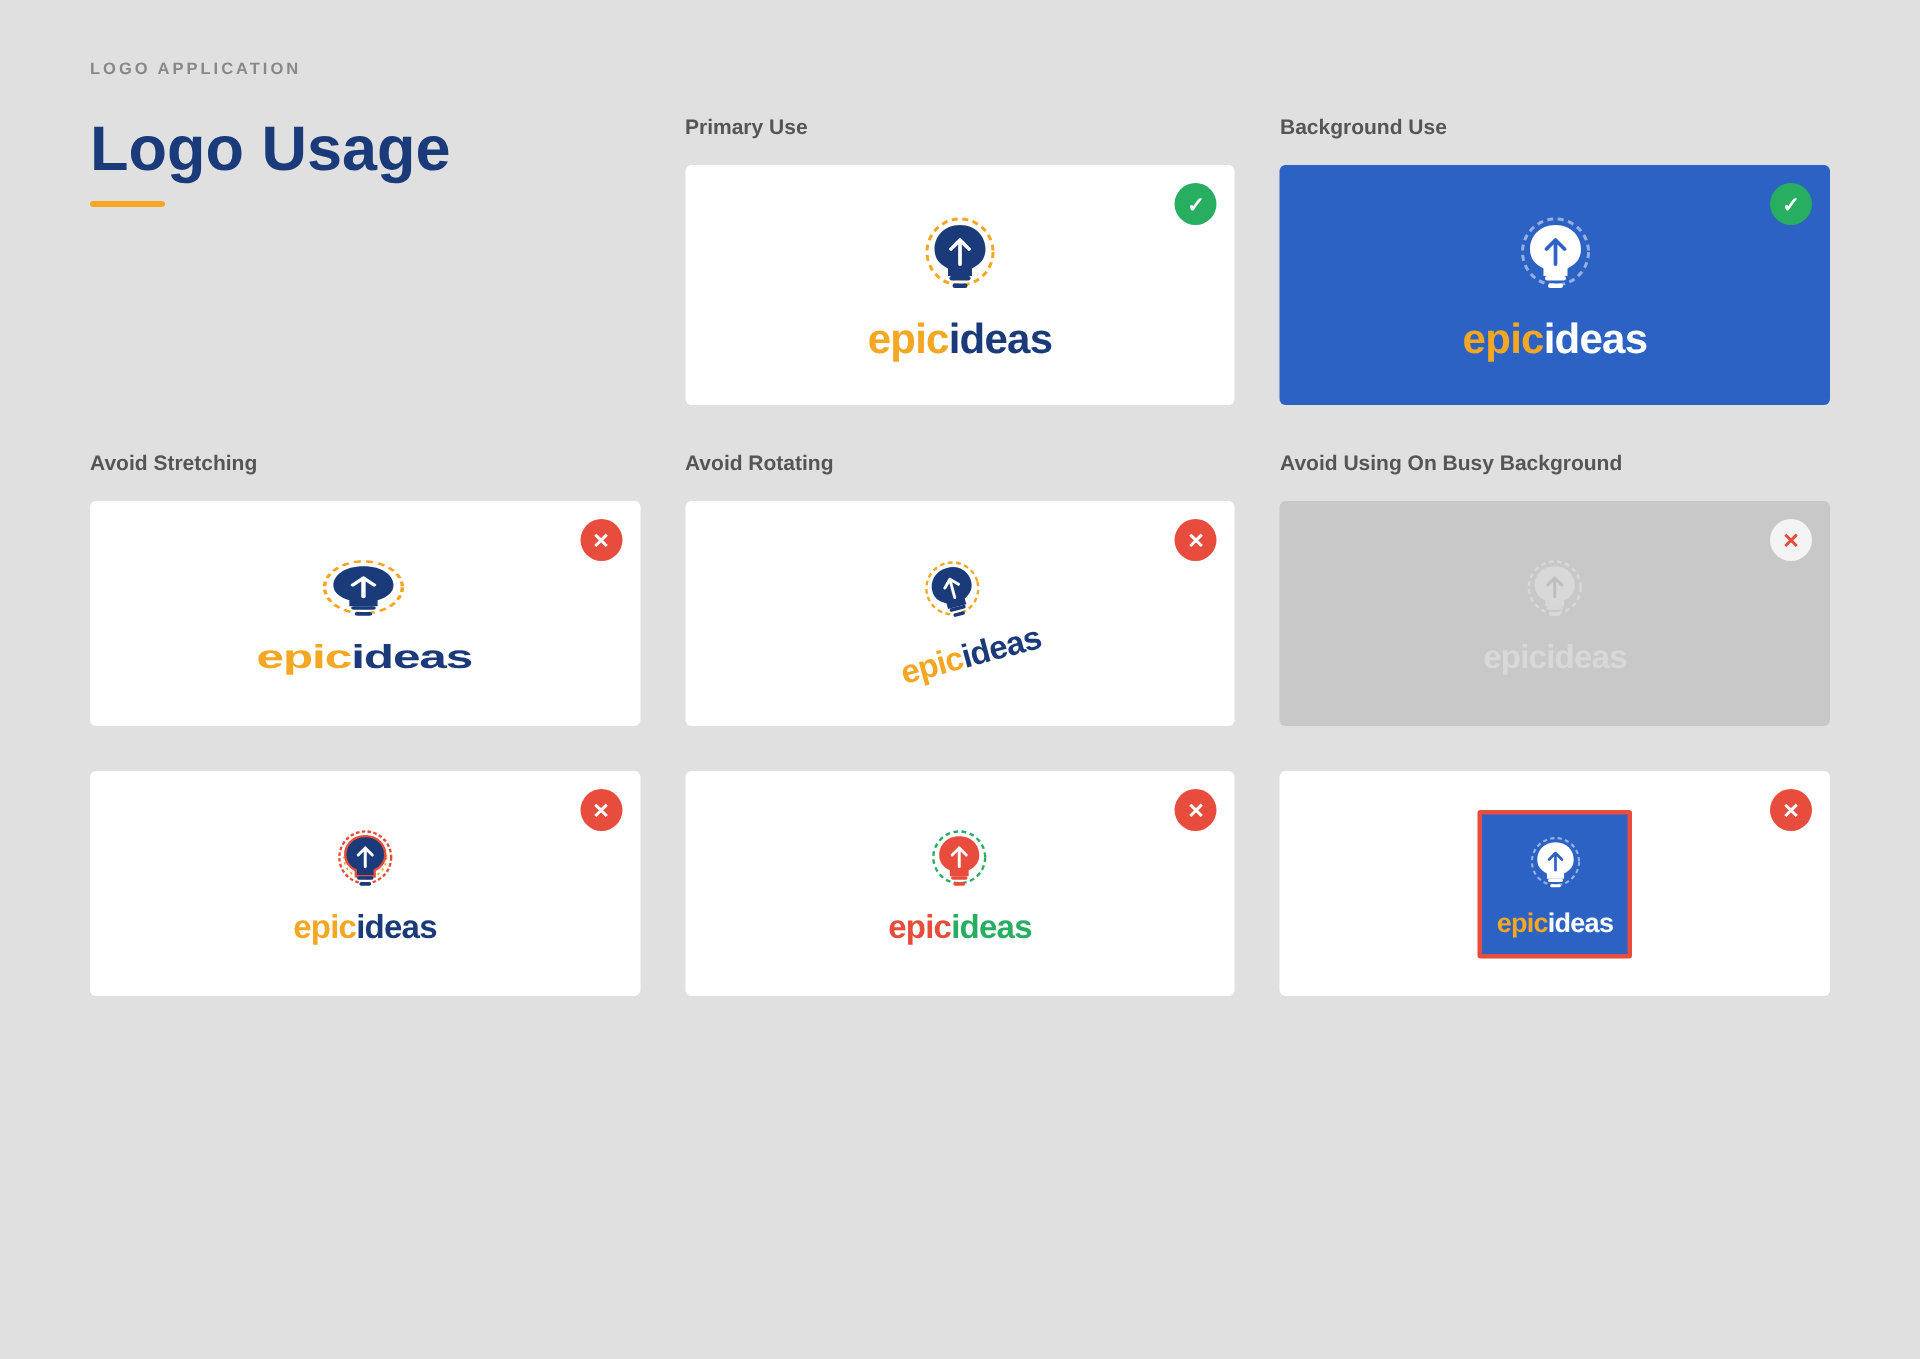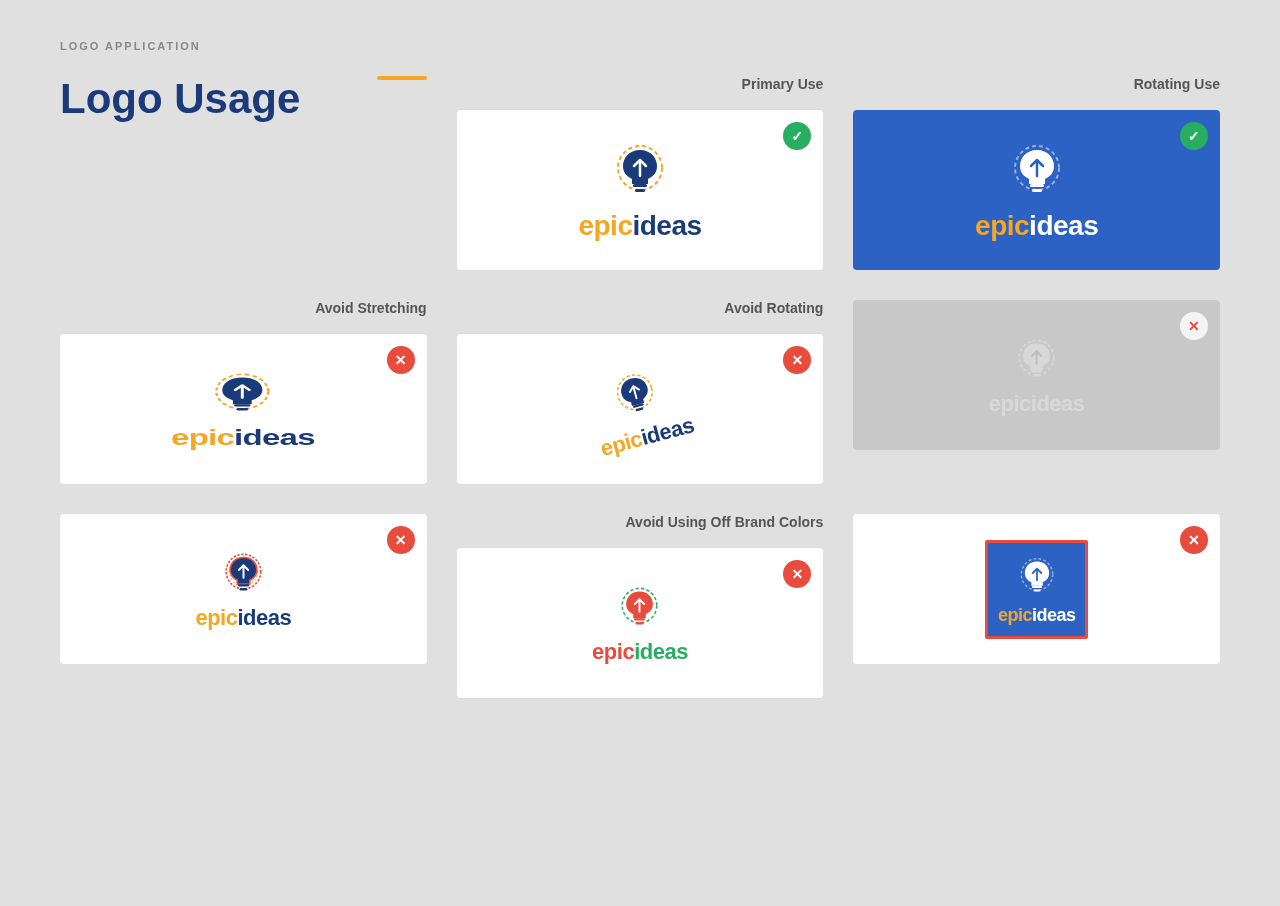--- a/index.html
+++ b/index.html
@@ -19,22 +19,22 @@
     }
     .main-grid {
       display: grid;
       grid-template-columns: 1fr 1fr 1fr;
       gap: 30px;
     }
     .title-cell {
       grid-column: 1;
       grid-row: 1;
       display: flex;
-      flex-direction: row;
-      justify-content: space-between;
+      flex-direction: column;
+      justify-content: flex-start;
     }
     .logo-usage-title {
       font-size: 42px;
       font-weight: 800;
       color: #1a3a7a;
       line-height: 1.1;
       margin-bottom: 12px;
     }
     .title-underline {
       width: 50px;
@@ -67,21 +67,20 @@
       height: 160px;
     }
     .logo-card.avoid-card {
       height: 150px;
     }
     .section-label {
       font-size: 14px;
       font-weight: 600;
       color: #555;
       margin-bottom: 10px;
-      text-align: right;
     }
     .status-badge {
       position: absolute;
       top: 12px;
       right: 12px;
       width: 28px;
       height: 28px;
       border-radius: 50%;
       display: flex;
       align-items: center;
@@ -164,21 +163,21 @@
         <div class="brand-text large">
           <span class="text-orange">epic</span>
           <span class="text-blue">ideas</span>
         </div>
       </div>
       <div class="status-badge badge-ok">✓</div>
     </div>
   </div>
 
   <div class="card-wrapper">
-    <div class="section-label">Rotating Use</div>
+    <div class="section-label">Background Use</div>
     <div class="logo-card blue-bg secondary-card">
       <div class="epic-logo">
         <svg width="70" height="70" viewBox="0 0 70 70" fill="none" xmlns="http://www.w3.org/2000/svg">
           <circle cx="35" cy="30" r="22" stroke="rgba(255,255,255,0.5)" stroke-width="2" stroke-dasharray="4 3" fill="none"></circle>
           <path d="M35 12 C24 12 18 20 18 28 C18 34 21 38 27 41 L27 46 L43 46 L43 41 C49 38 52 34 52 28 C52 20 46 12 35 12Z" fill="white"></path>
           <path d="M35 22 L35 38 M29 28 L35 22 L41 28" stroke="#2b62c3" stroke-width="2.5" stroke-linecap="round" stroke-linejoin="round" fill="none"></path>
           <rect x="28" y="46" width="14" height="3" rx="1.5" fill="white"></rect>
           <rect x="30" y="51" width="10" height="3" rx="1.5" fill="white"></rect>
         </svg>
         <div class="brand-text large">
@@ -224,20 +223,21 @@
         <div class="brand-text medium">
           <span class="text-orange">epic</span>
           <span class="text-blue">ideas</span>
         </div>
       </div>
       <div class="status-badge badge-no">✕</div>
     </div>
   </div>
 
   <div class="card-wrapper">
+    <div class="section-label">Avoid Using On Busy Background</div>
     <div class="logo-card gray-bg avoid-card">
       <div class="epic-logo faded">
         <svg width="55" height="55" viewBox="0 0 70 70" fill="none" xmlns="http://www.w3.org/2000/svg">
           <circle cx="35" cy="30" r="22" stroke="white" stroke-width="2" stroke-dasharray="4 3" fill="none"></circle>
           <path d="M35 12 C24 12 18 20 18 28 C18 34 21 38 27 41 L27 46 L43 46 L43 41 C49 38 52 34 52 28 C52 20 46 12 35 12Z" fill="white"></path>
           <path d="M35 22 L35 38 M29 28 L35 22 L41 28" stroke="#aaa" stroke-width="2.5" stroke-linecap="round" stroke-linejoin="round" fill="none"></path>
           <rect x="28" y="46" width="14" height="3" rx="1.5" fill="white"></rect>
           <rect x="30" y="51" width="10" height="3" rx="1.5" fill="white"></rect>
         </svg>
         <div class="brand-text medium" style="color:white;">
@@ -266,21 +266,20 @@
         <div class="brand-text medium">
           <span class="text-orange">epic</span>
           <span class="text-blue">ideas</span>
         </div>
       </div>
       <div class="status-badge badge-no">✕</div>
     </div>
   </div>
 
   <div class="card-wrapper">
-    <div class="section-label">Avoid Using Off Brand Colors</div>
     <div class="logo-card white-bg avoid-card">
       <div class="epic-logo">
         <svg width="55" height="55" viewBox="0 0 70 70" fill="none" xmlns="http://www.w3.org/2000/svg">
           <circle cx="35" cy="30" r="22" stroke="#27ae60" stroke-width="2" stroke-dasharray="4 3" fill="none"></circle>
           <path d="M35 12 C24 12 18 20 18 28 C18 34 21 38 27 41 L27 46 L43 46 L43 41 C49 38 52 34 52 28 C52 20 46 12 35 12Z" fill="#e74c3c"></path>
           <path d="M35 22 L35 38 M29 28 L35 22 L41 28" stroke="white" stroke-width="2.5" stroke-linecap="round" stroke-linejoin="round" fill="none"></path>
           <rect x="28" y="46" width="14" height="3" rx="1.5" fill="#e74c3c"></rect>
           <rect x="30" y="51" width="10" height="3" rx="1.5" fill="#e74c3c"></rect>
         </svg>
         <div class="brand-text medium">

